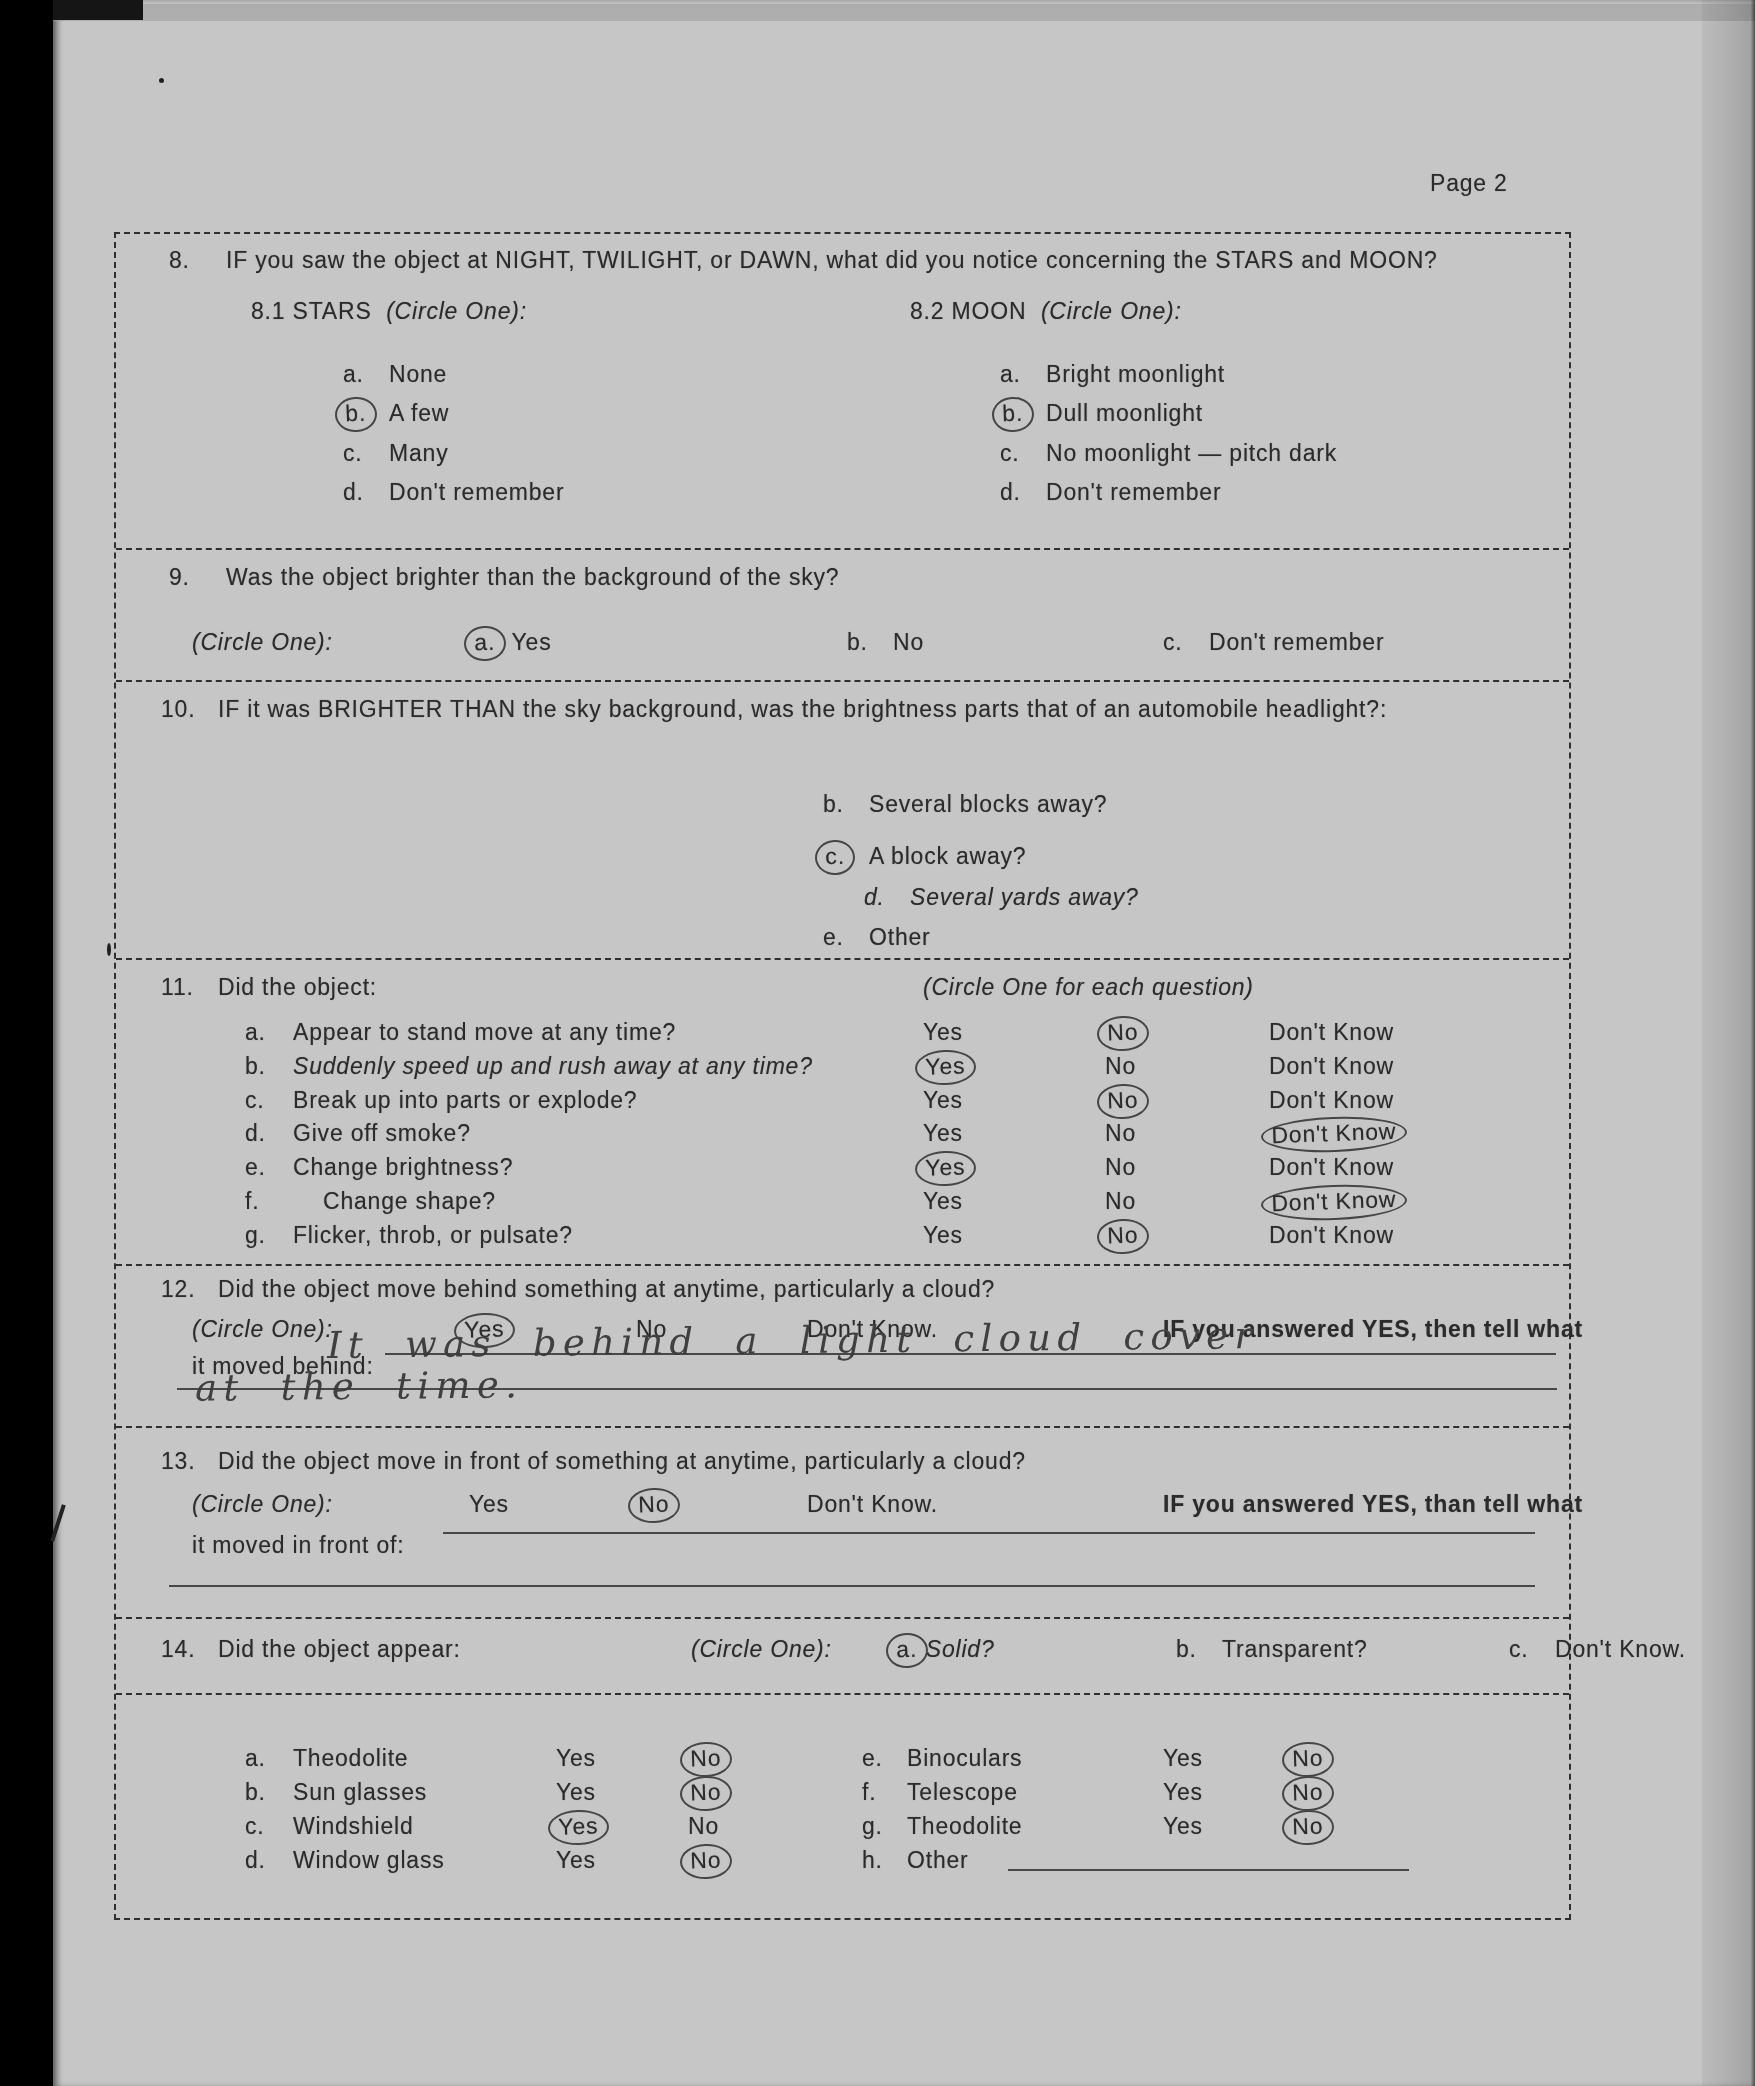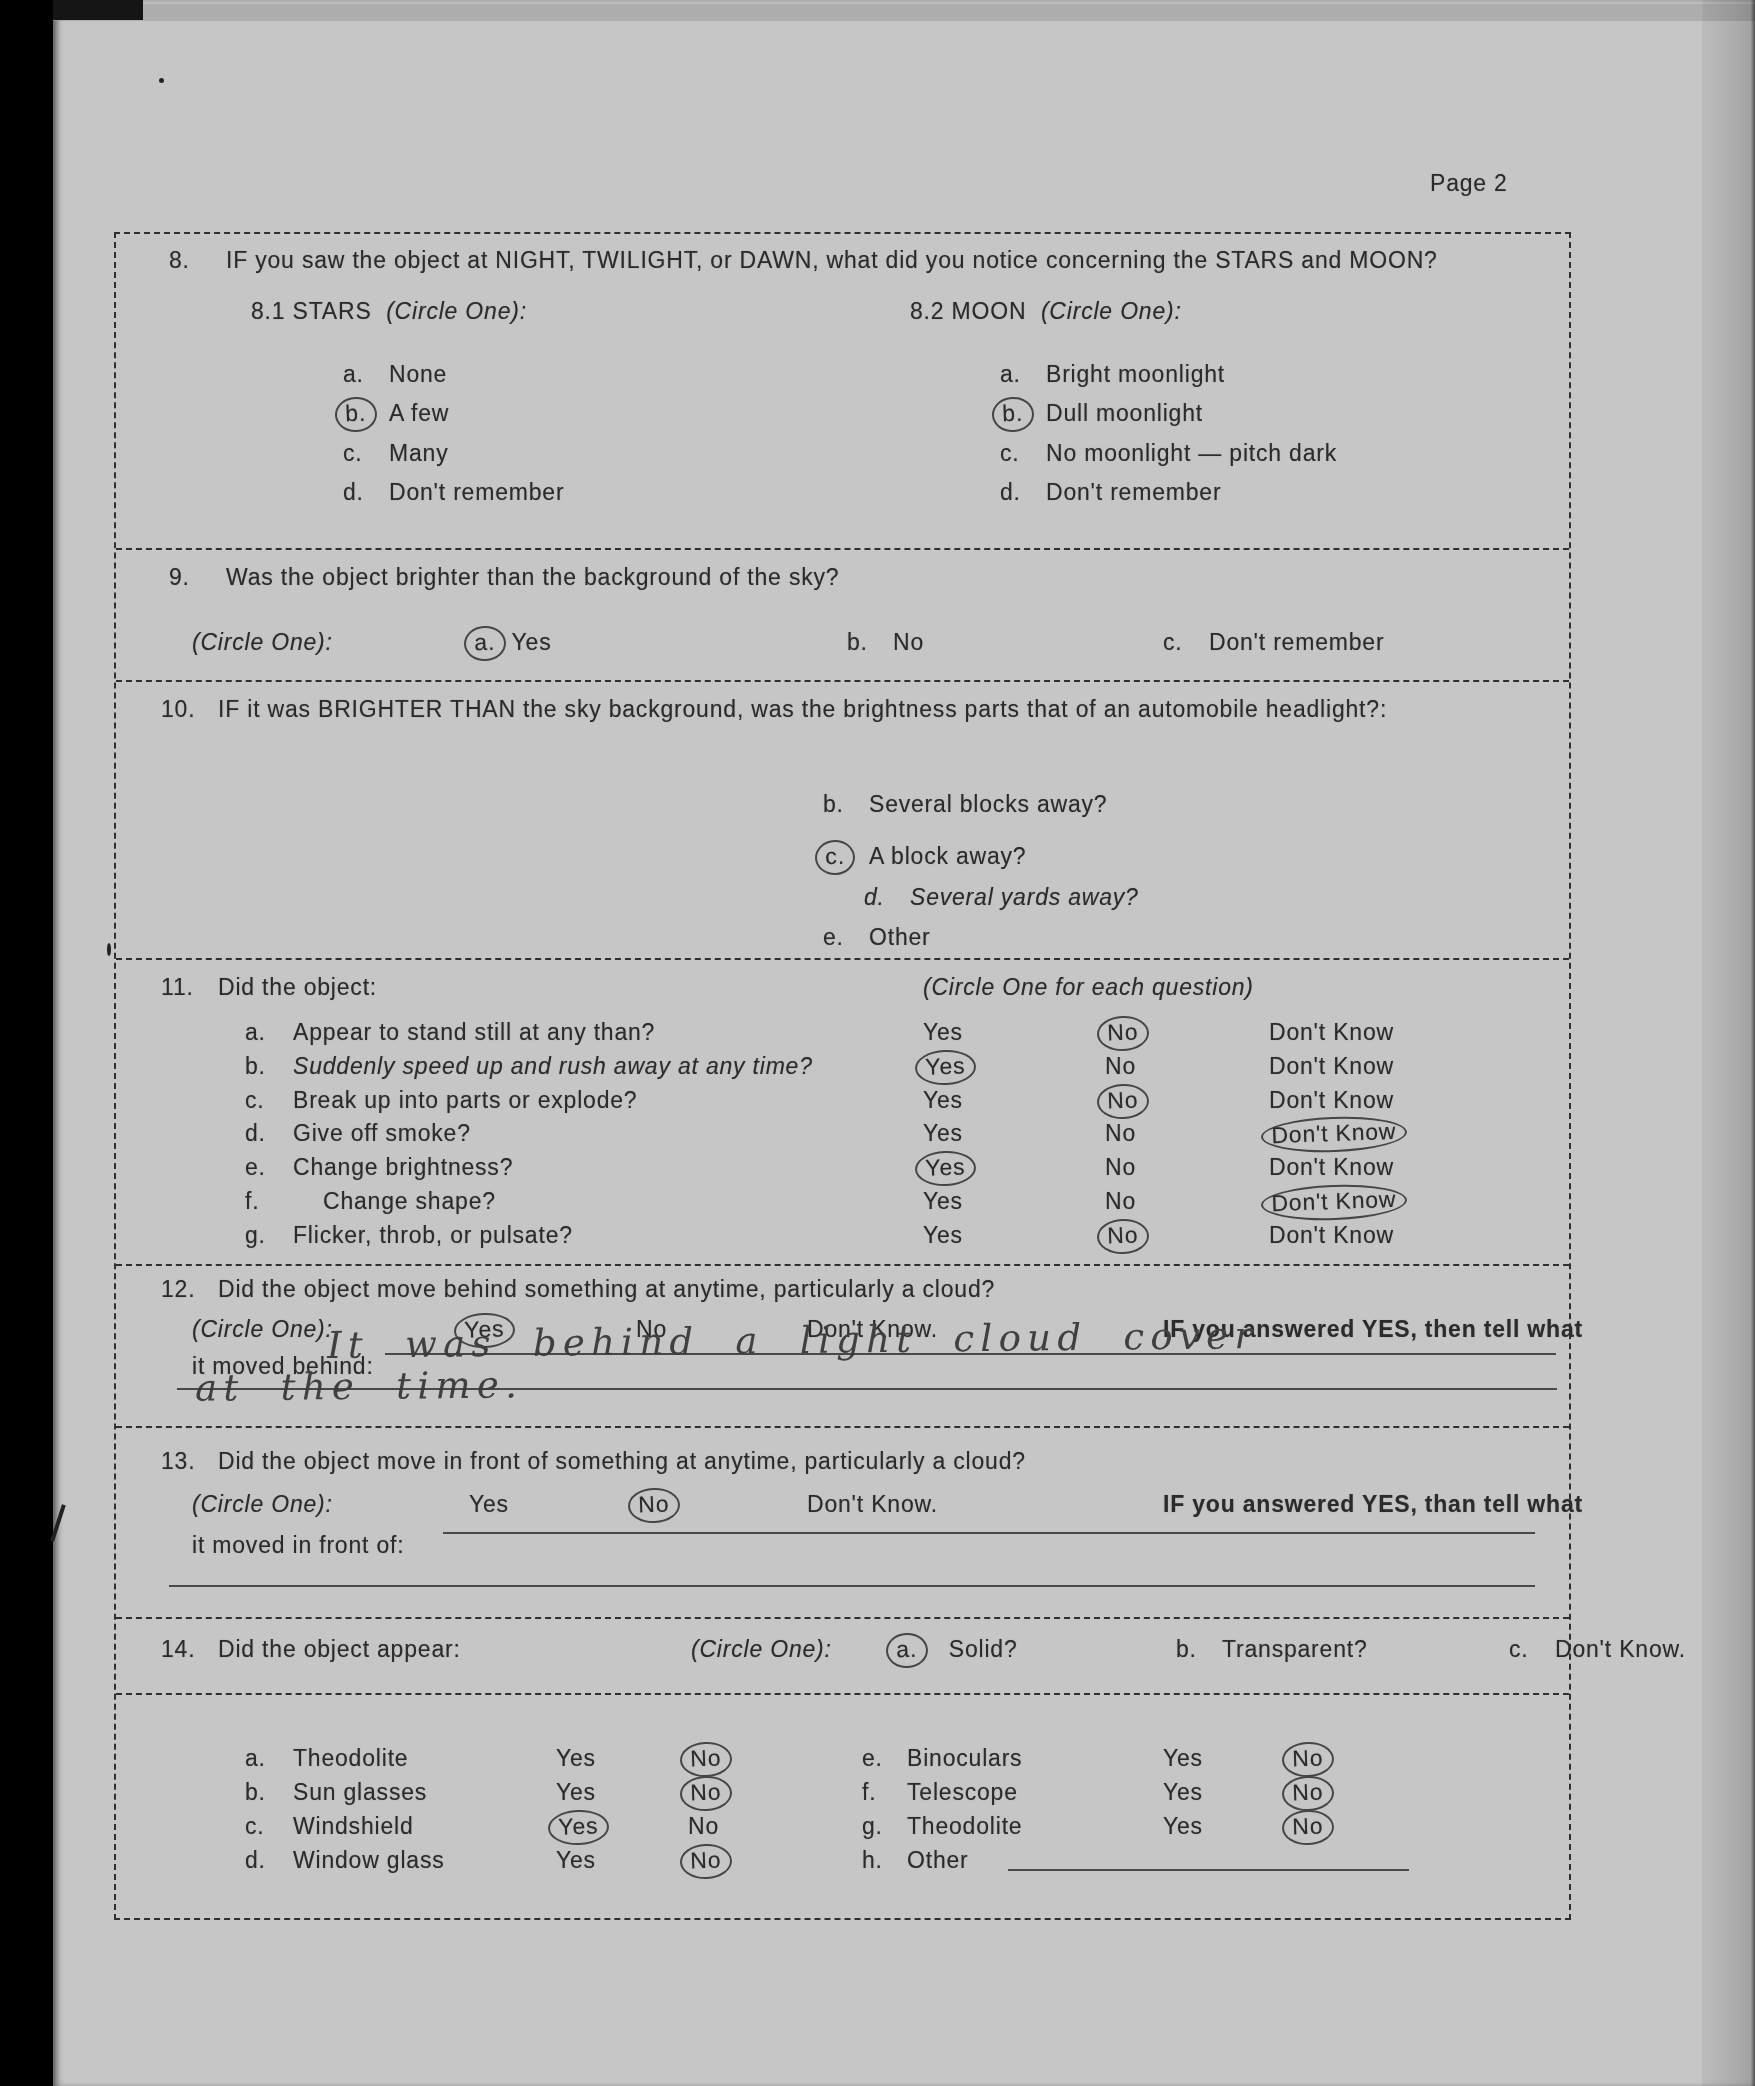--- a/index.html
+++ b/index.html
@@ -145,21 +145,21 @@
     </section>
 
     <section class="sec s11">
       <div class="t" style="left:45px;top:14.2px;">
         <span class="num">11.</span><span>Did the object:</span>
       </div>
       <div class="t it" style="left:807px;top:14.2px;">(Circle One for each question)</div>
 
       <div class="row" style="top:59px;">
         <span class="t letter" style="left:129px;">a.</span>
-        <span class="t" style="left:177px;">Appear to stand still at any than?</span>
+        <span class="t" style="left:177px;">Appear to stand move at any time?</span>
         <span class="t" style="left:807px;">Yes</span>
         <span class="t circ" style="left:989px;">No</span>
         <span class="t" style="left:1153px;">Don't Know</span>
       </div>
       <div class="row" style="top:93px;">
         <span class="t letter" style="left:129px;">b.</span>
         <span class="t" style="left:177px;font-style:italic;">Suddenly speed up and rush away at any time?</span>
         <span class="t circ" style="left:807px;">Yes</span>
         <span class="t" style="left:989px;">No</span>
         <span class="t" style="left:1153px;">Don't Know</span>
@@ -232,21 +232,21 @@
       </div>
       <div class="t" style="left:76px;top:104px;">it moved in front of:</div>
       <div class="rule" style="left:327px;top:104px;width:1092px;"></div>
       <div class="rule" style="left:53px;top:157px;width:1366px;"></div>
     </section>
 
     <section class="sec s14">
       <div class="row" style="top:17.4px;">
         <span class="t" style="left:45px;"><span class="num">14.</span><span>Did the object appear:</span></span>
         <span class="t it" style="left:575px;">(Circle One):</span>
-        <span class="t" style="left:778px;"><span class="circ">a.</span><span style="margin-left:30px;">Solid?</span></span>
+        <span class="t" style="left:778px;"><span class="circ">a.</span><span style="margin-left:7px;font-style:italic;">Solid?</span></span>
         <span class="t" style="left:1060px;"><span class="letter">b.</span><span>Transparent?</span></span>
         <span class="t" style="left:1393px;"><span class="letter">c.</span><span>Don't Know.</span></span>
       </div>
     </section>
 
     <section class="sec s15">
 
       <div class="row" style="top:50px;">
         <span class="t letter" style="left:129px;">a.</span>
         <span class="t" style="left:177px;">Theodolite</span>

